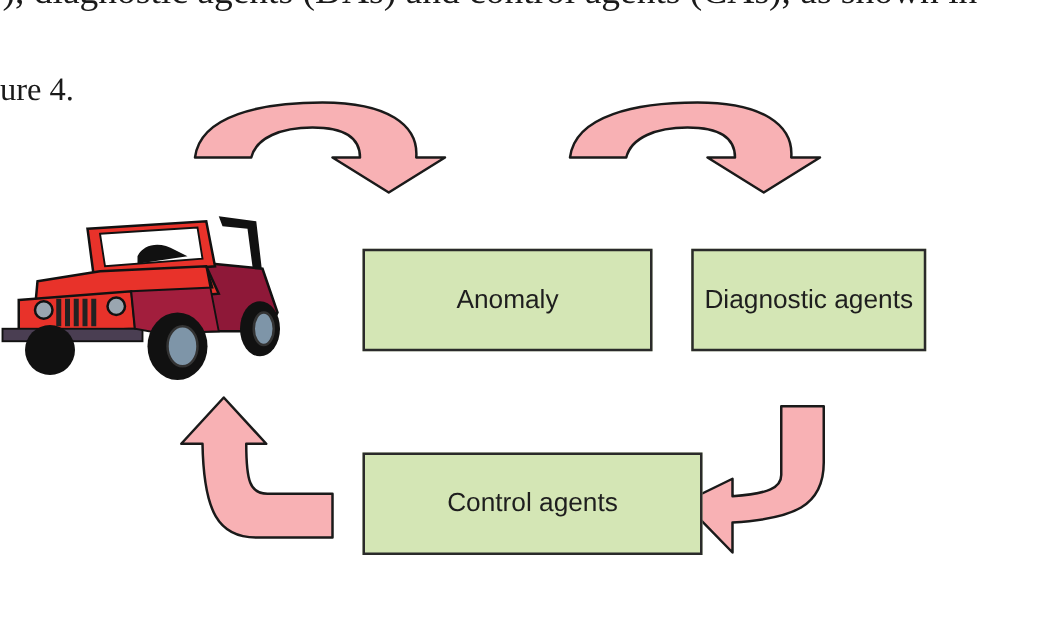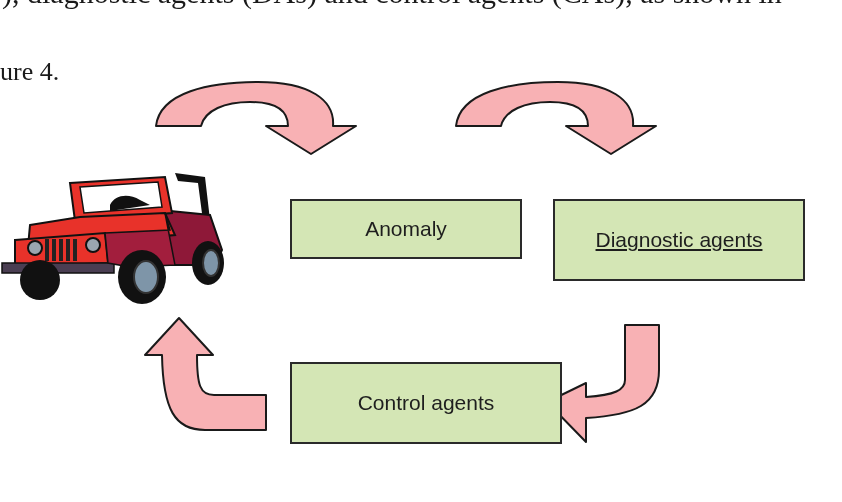--- a/index.html
+++ b/index.html
@@ -3,22 +3,22 @@
 <meta charset="utf-8">
 <style>
   html, body { margin: 0; padding: 0; }
   body { width: 842px; height: 502px; background: #ffffff; position: relative; overflow: hidden; }
   .doc-text { position: absolute; font-family: "Liberation Serif", serif; color: #1a1a1a; white-space: nowrap; }
   #top-line { left: 2px; top: -24px; font-size: 30px; }
   #second-line { left: 0px; top: 10px; font-size: 26px; margin-top: 47px; }
   .box { position: absolute; background: #d4e6b5; border: 2px solid #2a2a2a; box-sizing: border-box;
          display: flex; align-items: center; justify-content: center; text-align: center;
          font-family: "Liberation Sans", sans-serif; font-size: 21px; color: #1e1e1e; line-height: 1.2; }
-  #box-anomaly { left: 290px; top: 199px; width: 232px; height: 60px; }
-  #box-diagnostic { left: 553px; top: 199px; width: 252px; height: 82px; text-decoration: underline; }
+  #box-anomaly { left: 290px; top: 199px; width: 232px; height: 82px; }
+  #box-diagnostic { left: 553px; top: 199px; width: 188px; height: 82px; }
   #box-control { left: 290px; top: 362px; width: 272px; height: 82px; }
   svg.arrows { position: absolute; left: 0; top: 0; }
   #jeep { position: absolute; left: 0; top: 155px; }
 </style>
 </head>
 <body>
 
 <div class="doc-text" id="top-line">), diagnostic agents (DAs) and control agents (CAs), as shown in</div>
 <div class="doc-text" id="second-line">ure 4.</div>
 

